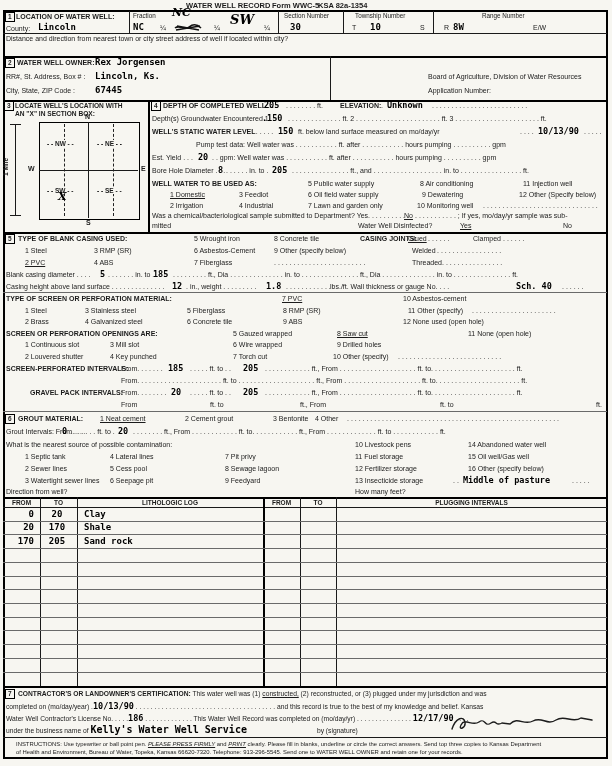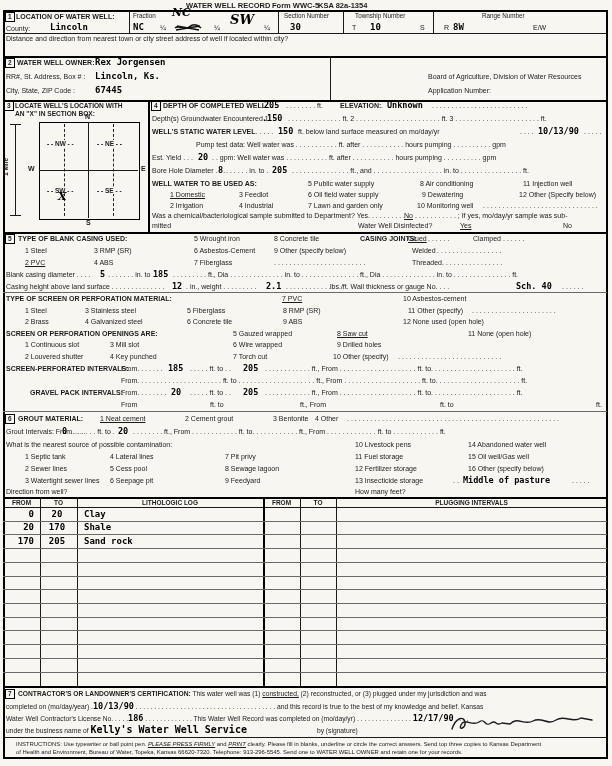--- a/index.html
+++ b/index.html
@@ -36,21 +36,21 @@
   <span class="t b" style="left:318px;top:2px;font-size:7.5px;">KSA 82a-1354</span>
 
   <div class="hl2" style="left:3px;top:10px;width:605px;"></div>
   <div class="hl2" style="left:3px;top:757px;width:605px;"></div>
   <div class="vl2" style="left:3px;top:10px;height:749px;"></div>
   <div class="vl2" style="left:606px;top:10px;height:749px;"></div>
 
   <span class="sq" style="left:5px;top:12px;">1</span>
   <span class="t b" style="left:16px;top:13px;">LOCATION OF WATER WELL:</span>
   <span class="t" style="left:6px;top:25px;">County:</span>
-  <span class="t m m9" style="left:38px;top:23px;margin-left:12px;">Lincoln</span>
+  <span class="t m m9" style="left:38px;top:23px;">Lincoln</span>
 
   <div class="vl" style="left:129px;top:11px;height:22px;"></div>
   <span class="t" style="left:133px;top:12px;font-size:6.3px;">Fraction</span>
   <span class="t m m9" style="left:133px;top:23px;">NC</span>
   <span class="t hw" style="left:172px;top:9px;font-size:11px;">NC</span>
   <span class="t" style="left:160px;top:24px;">¼</span>
   <svg style="left:174px;top:23px;" width="28" height="9" viewBox="0 0 28 9">
     <path d="M1,5 C6,1 10,8 15,4 S24,2 27,5 M2,7 L26,3 M3,3 L25,7" stroke="#111" stroke-width="1.6" fill="none"></path>
   </svg>
   <span class="t" style="left:214px;top:24px;">¼</span>
@@ -199,21 +199,21 @@
 
   <span class="t" style="left:6px;top:271px;">Blank casing diameter  . . . .</span>
   <span class="t m" style="left:100px;top:270px;">5</span>
   <span class="t" style="left:108px;top:271px;">. . . . . . . in.  to .</span>
   <span class="t m" style="left:153px;top:270px;">185</span>
   <span class="t" style="left:173px;top:271px;">. . . . . . . . . ft.,  Dia . . . . . . . . . . . . . . in.  to . . . . . . . . . . . . . . . ft.,  Dia  . . . . . . . . . . . . . .  in.  to   . . . . . . . . . . . . . . . ft.</span>
 
   <span class="t" style="left:6px;top:283px;">Casing height above land surface . . . . . . . . . . . . . .</span>
   <span class="t m" style="left:172px;top:282px;">12</span>
   <span class="t" style="left:186px;top:283px;">. in.,  weight  . . . . . . . . .</span>
-  <span class="t m" style="left:266px;top:282px;">2.1</span>
+  <span class="t m" style="left:266px;top:282px;">1.8</span>
   <span class="t" style="left:286px;top:283px;">. . . . . . . . . . . . .</span>
   <span class="t" style="left:330px;top:283px;">lbs./ft. Wall thickness or gauge No.   . . .</span>
   <span class="t m" style="left:516px;top:282px;">Sch. 40</span>
   <span class="t" style="left:562px;top:283px;">. . . . . .</span>
 
   <div class="hlg" style="left:3px;top:292px;width:604px;"></div>
   <span class="t b" style="left:6px;top:295px;">TYPE OF SCREEN OR PERFORATION MATERIAL:</span>
   <span class="t u" style="left:282px;top:295px;">7  PVC</span>
   <span class="t" style="left:403px;top:295px;">10  Asbestos-cement</span>
 

